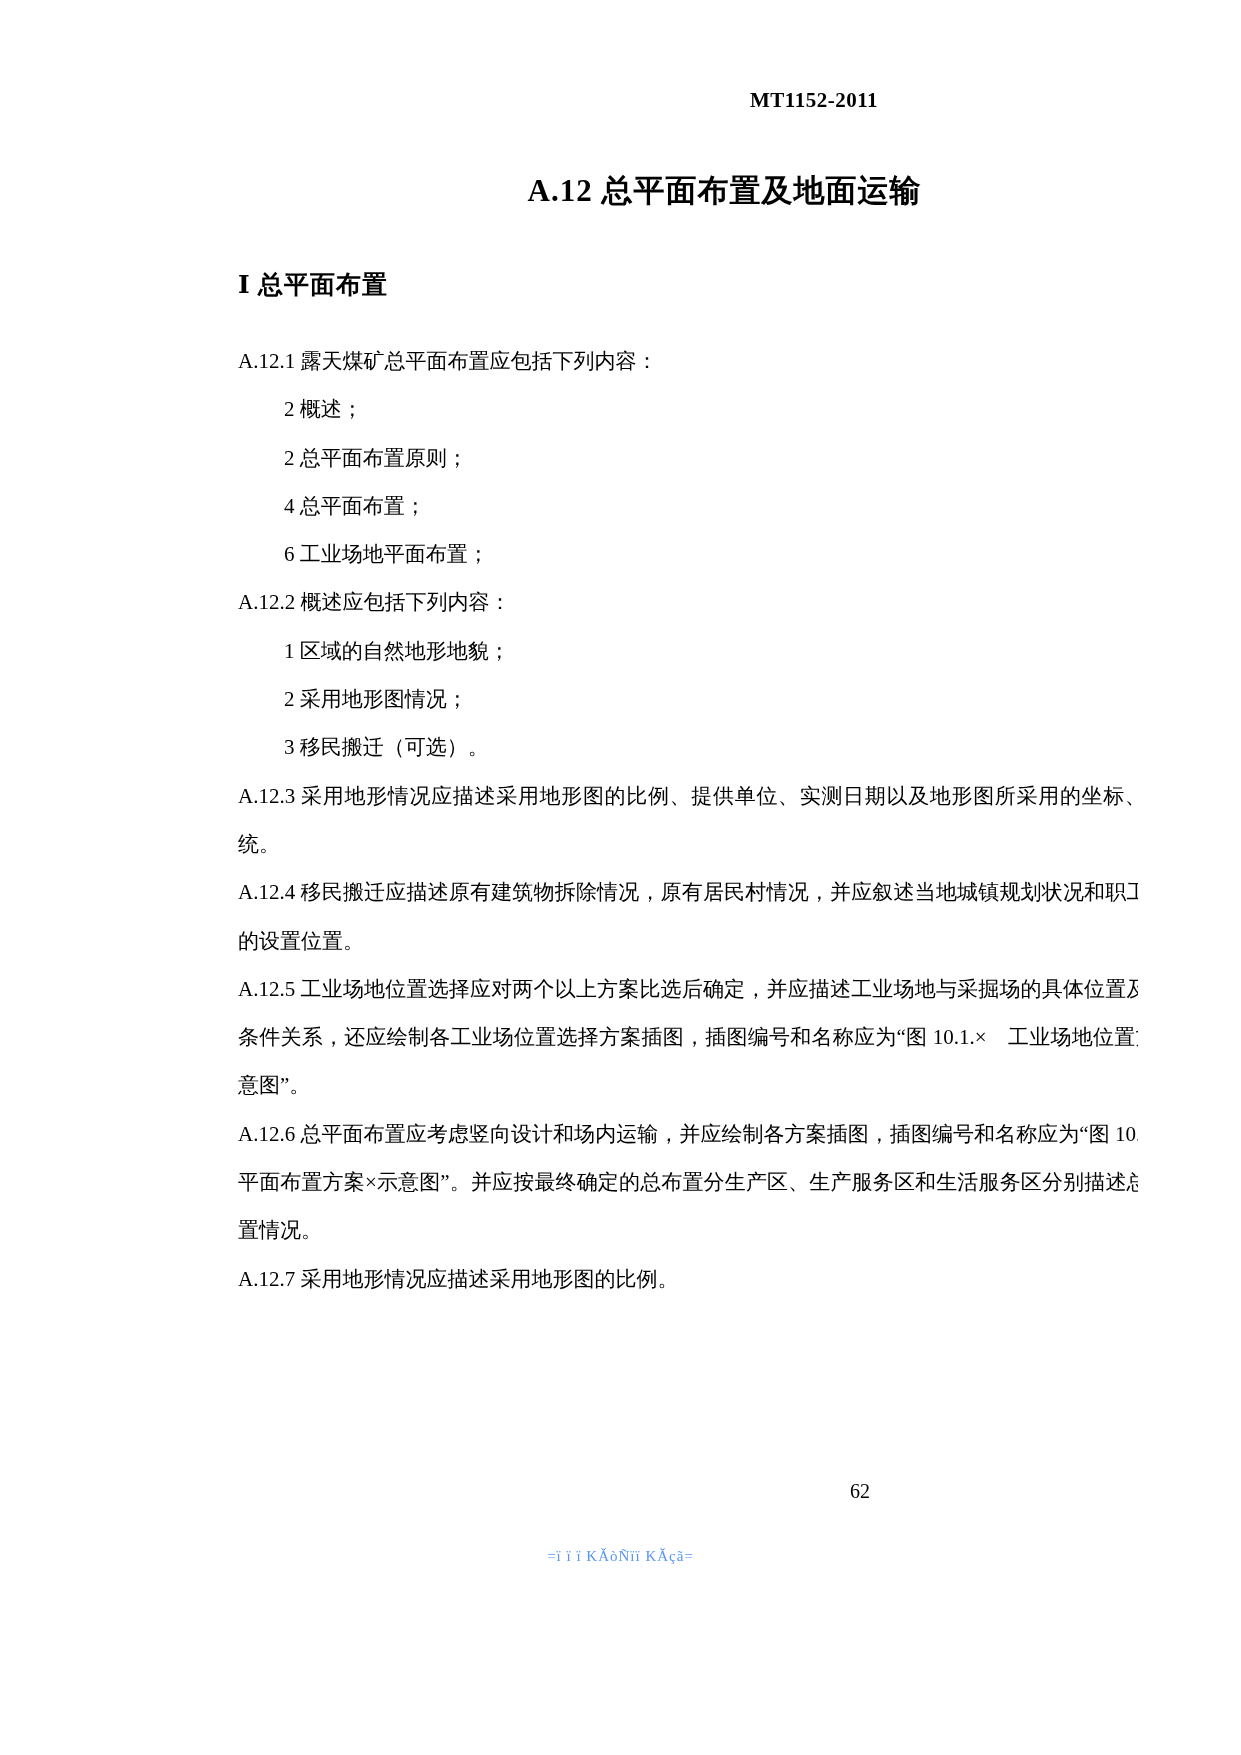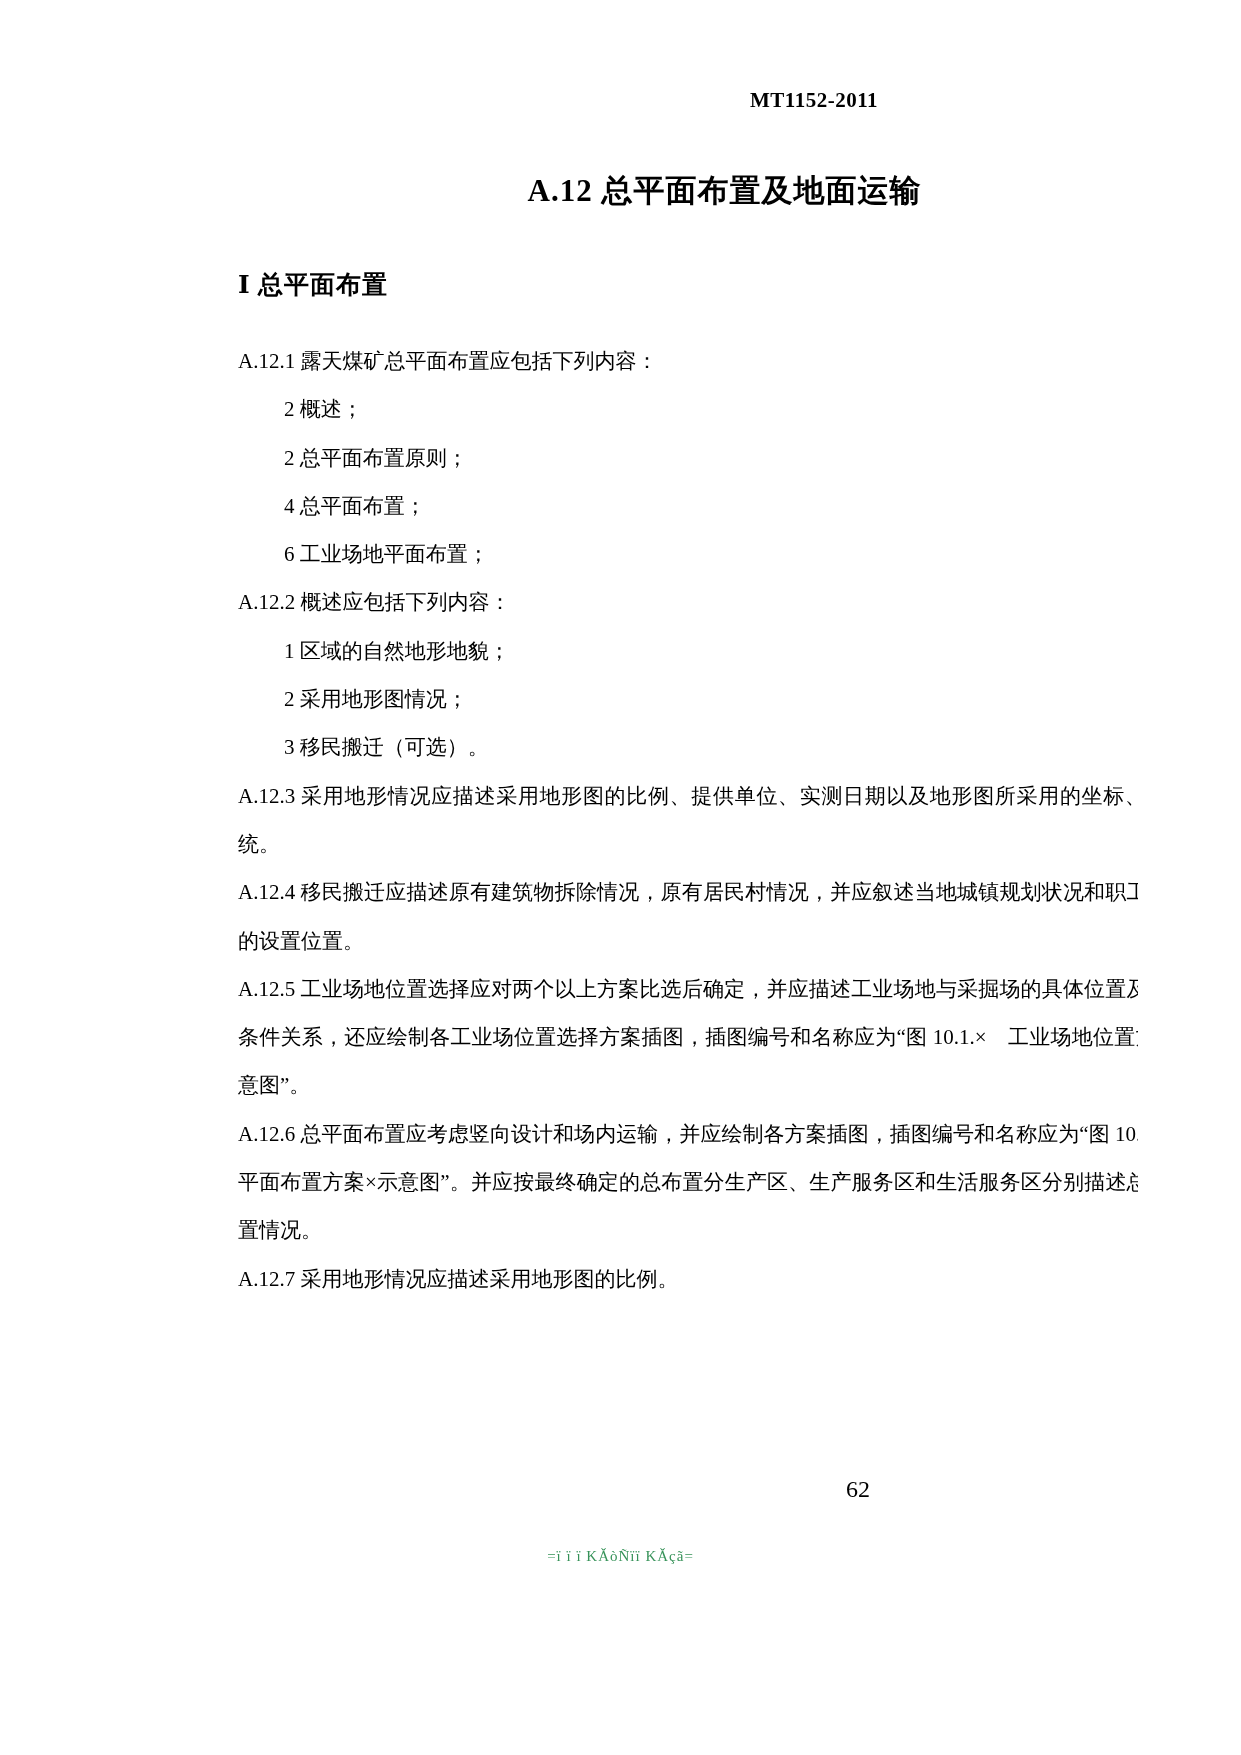--- a/index.html
+++ b/index.html
@@ -51,30 +51,30 @@
   .item{
     font-size:21px;
     line-height:2.3;
     margin:0;
     padding-left:46px;
   }
   .page-number{
     position:absolute;
     bottom:252px;
     right:268px;
-    font-size:24px;
+    font-size:20px;
   }
   .watermark{
     position:absolute;
     bottom:190px;
     left:0;
     width:100%;
     text-align:center;
     font-size:15px;
-    color:#15803d;
+    color:#3b82f6;
     letter-spacing:1px;
     opacity:0.85;
   }
 </style>
 </head>
 <body>
 
 <div class="page">
 
   <div class="header-right">MT1152-2011</div>

